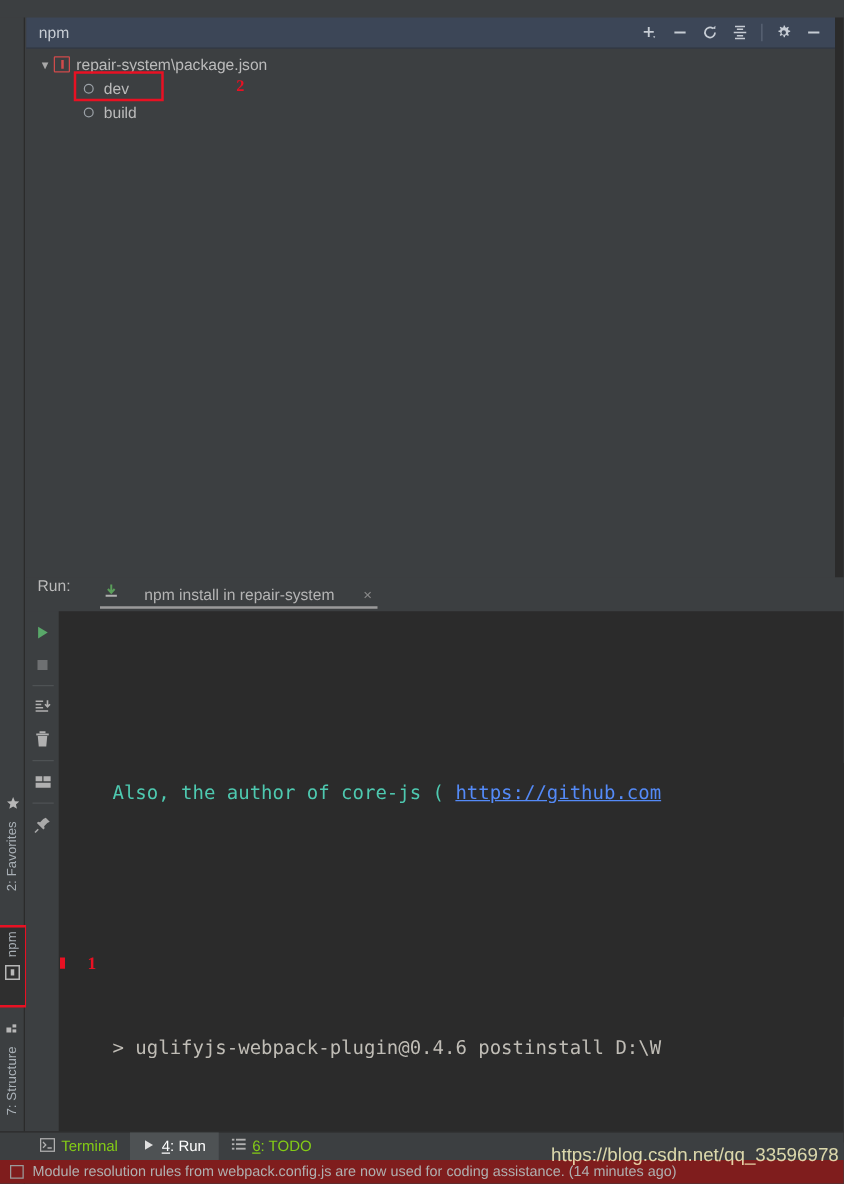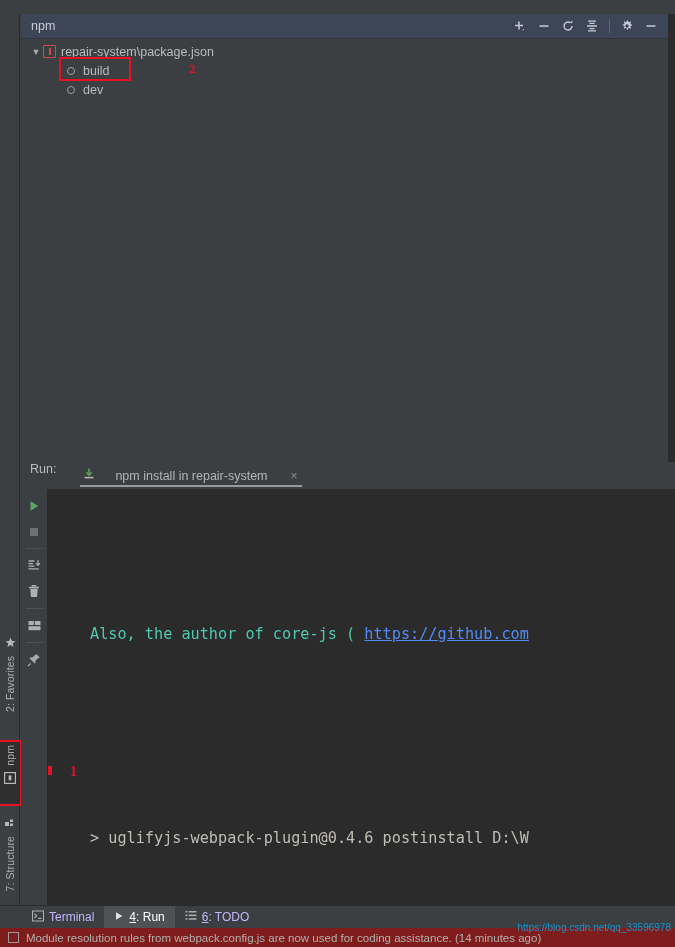--- a/index.html
+++ b/index.html
@@ -94,34 +94,34 @@
   .c-cyan { color: #4ec9b0; }
   .c-link { color: #548af7; text-decoration: underline; }
   .console-redmark { position: absolute; left: 0; width: 4px; height: 9px; background: #e81123; }
 
   
   .btabbar {
     position: absolute; left: 0; right: 0; bottom: 19px; height: 23px;
     background: #3c3f41; display: flex; align-items: center; padding-left: 22px;
     border-top: 1px solid #2b2b2b;
   }
-  .btab { display: flex; align-items: center; gap: 5px; height: 23px; padding: 0 10px; color: #c4b5fd; font-size: 12px; cursor: pointer; }
+  .btab { display: flex; align-items: center; gap: 5px; height: 23px; padding: 0 10px; color: #84cc16; font-size: 12px; cursor: pointer; }
   .btab.active { background: #4e5254; color: #ffffff; align-items: center; }
   .btab u { text-decoration: underline; }
 
   .statusbar {
     position: absolute; left: 0; right: 0; bottom: 0; height: 19px;
     background: #7f1d1d; display: flex; align-items: center; padding-left: 8px;
     color: #b0b0b0; font-size: 11.5px; gap: 7px;
   }
   .sb-icon { width: 11px; height: 11px; border: 1px solid #9a9a9a; flex: none; }
 
   .watermark {
     position: absolute; right: 4px; bottom: 14px;
-    color: #0ea5e9; font-size: 10px; opacity: 0.82;
+    color: #fef9c3; font-size: 15px; opacity: 0.82;
     font-family: "Liberation Sans", sans-serif; pointer-events: none;
   }
   .topstrip { position: absolute; left: 0; top: 0; right: 0; height: 14px; background: #3c3f41; }
   .editor-edge { position: absolute; right: 0; top: 14px; width: 7px; height: 448px; background: #2b2b2b; }
 </style>
 </head>
 <body>
 
 <div id="app">
 
@@ -206,28 +206,28 @@
     <div class="npm-tree">
 
       <div class="tnode">
         <span class="caret">▼</span>
         <span class="fileicon">
             <i></i>
           </span>
         <span>repair-system\package.json</span>
       </div>
 
+      <div class="tchild boxed">
+        <span class="bullet"></span>
+        <span>dev</span>
+      </div>
+
       <div class="tchild">
         <span class="bullet"></span>
         <span>build</span>
-      </div>
-
-      <div class="tchild boxed">
-        <span class="bullet"></span>
-        <span>dev</span>
       </div>
 
       <div class="redbox" style="left: 38px; top: 18px; width: 72px; height: 24px;"></div>
       <div class="redlabel" style="left: 168px; top: 22px;">2</div>
     </div>
   </div>
 
   <div class="editor-edge"></div>
 
   <div class="run-panel">

